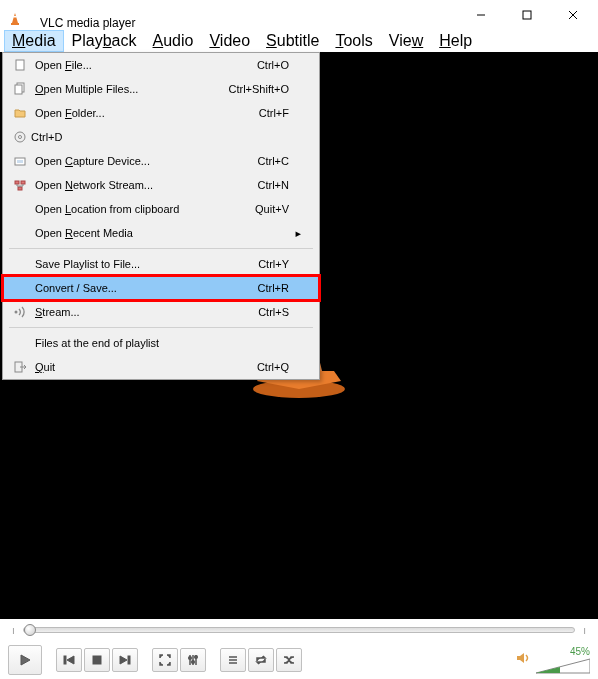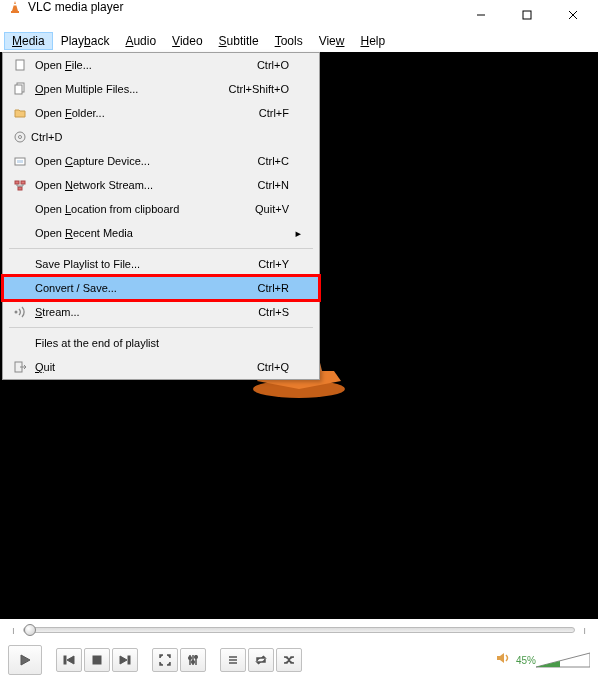--- a/index.html
+++ b/index.html
@@ -1,26 +1,26 @@
 <!DOCTYPE html>
 <html><head>
   <meta charset="utf-8">
   <style>
     * { margin: 0; padding: 0; box-sizing: border-box; font-family: "Segoe UI", Tahoma, sans-serif; }
     body { width: 598px; height: 679px; overflow: hidden; background: #fff; display: flex; flex-direction: column; }
 
     
-    .titlebar { height: 30px; display: flex; align-items: flex-start; padding: 0 2px 0 8px; background: #fff; gap: 6px; }
+    .titlebar { height: 30px; display: flex; align-items: flex-end; padding: 0 2px 0 8px; background: #fff; gap: 18px; }
     .titlebar .title { font-size: 12px; flex: 1; }
     .win-controls { display: flex; }
     .win-btn { width: 46px; height: 30px; display: flex; align-items: center; justify-content: center; cursor: default; }
     .win-btn svg { width: 10px; height: 10px; }
 
     
-    .menubar { height: 22px; display: flex; align-items: center; padding: 0 4px; background: #fff; font-size: 12px; }
+    .menubar { height: 22px; display: flex; align-items: center; padding: 0 4px; background: #fff; font-size: 16px; }
     .menu-item { padding: 2px 8px; cursor: default; }
     .menu-item.open { background: #cce8ff; border: 1px solid #99d1ff; padding: 1px 7px; }
     .menu-item .accel { text-decoration: underline; }
 
     
     .dropdown {
       position: absolute;
       left: 2px; top: 52px;
       width: 318px;
       background: #f0f0f0;
@@ -308,21 +308,21 @@
       </div>
   </div>
   <div class="spacer"></div>
   <div class="volume">
     <span>
       <svg width="16" height="14" viewBox="0 0 16 14">
           <polygon points="1,5 4,5 8,2 8,12 4,9 1,9" fill="#e0a04a"></polygon>
           <path d="M10 4 Q13 7 10 10" fill="none" stroke="#e0a04a" stroke-width="1.5"></path>
         </svg>
     </span>
-    <div style="display:flex;flex-direction:row;align-items:center;">
+    <div style="display:flex;flex-direction:column;align-items:flex-end;">
       <span class="vol-label">45%</span>
       <div class="vol-tri">
         <svg width="54" height="18" viewBox="0 0 54 18">
           <polygon points="0,16 54,16 54,2" fill="none" stroke="#888" stroke-width="1"></polygon>
           <polygon points="0,16 24,16 24,10" fill="#4a9a4a"></polygon>
         </svg>
       </div>
     </div>
   </div>
 </div>

